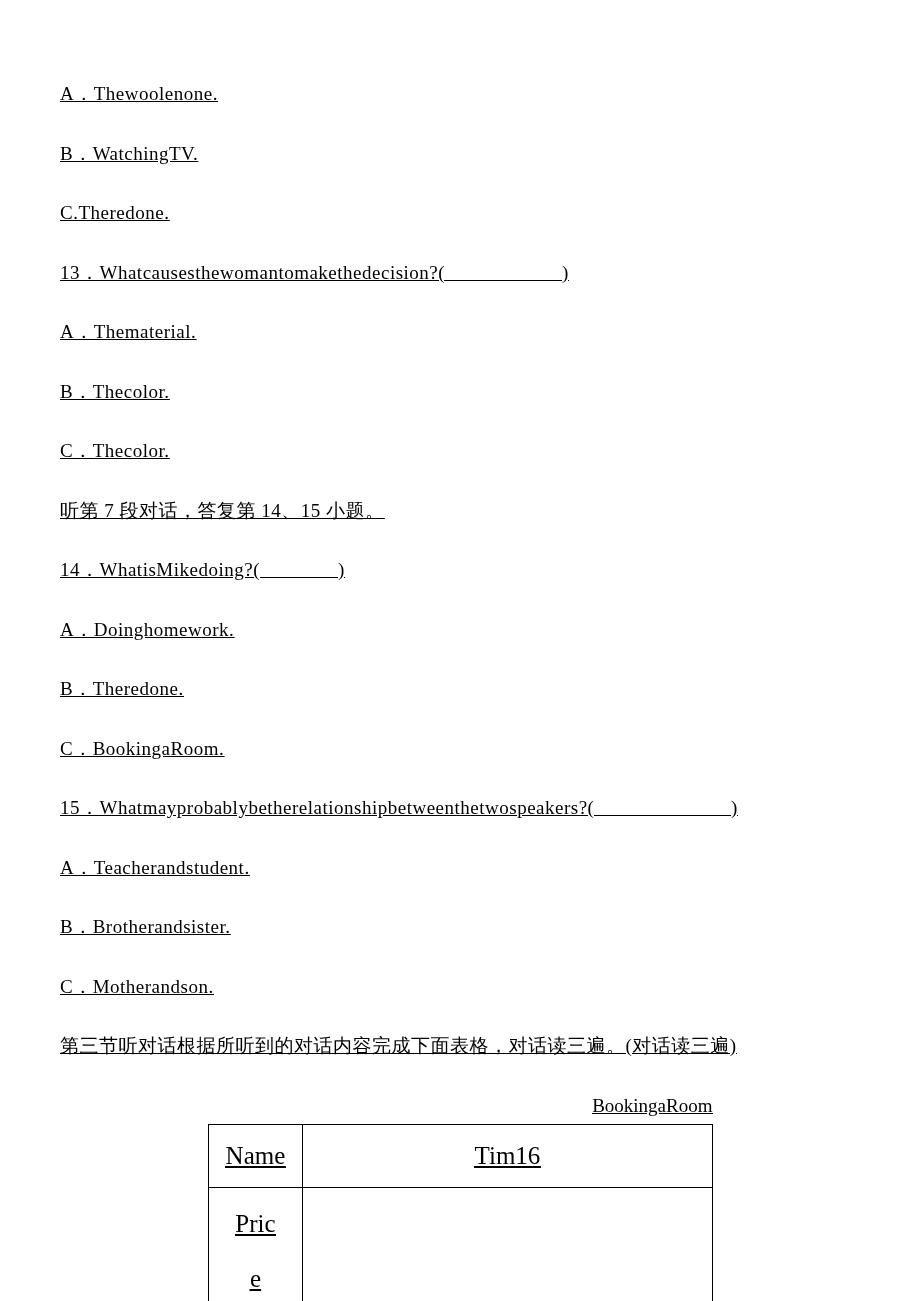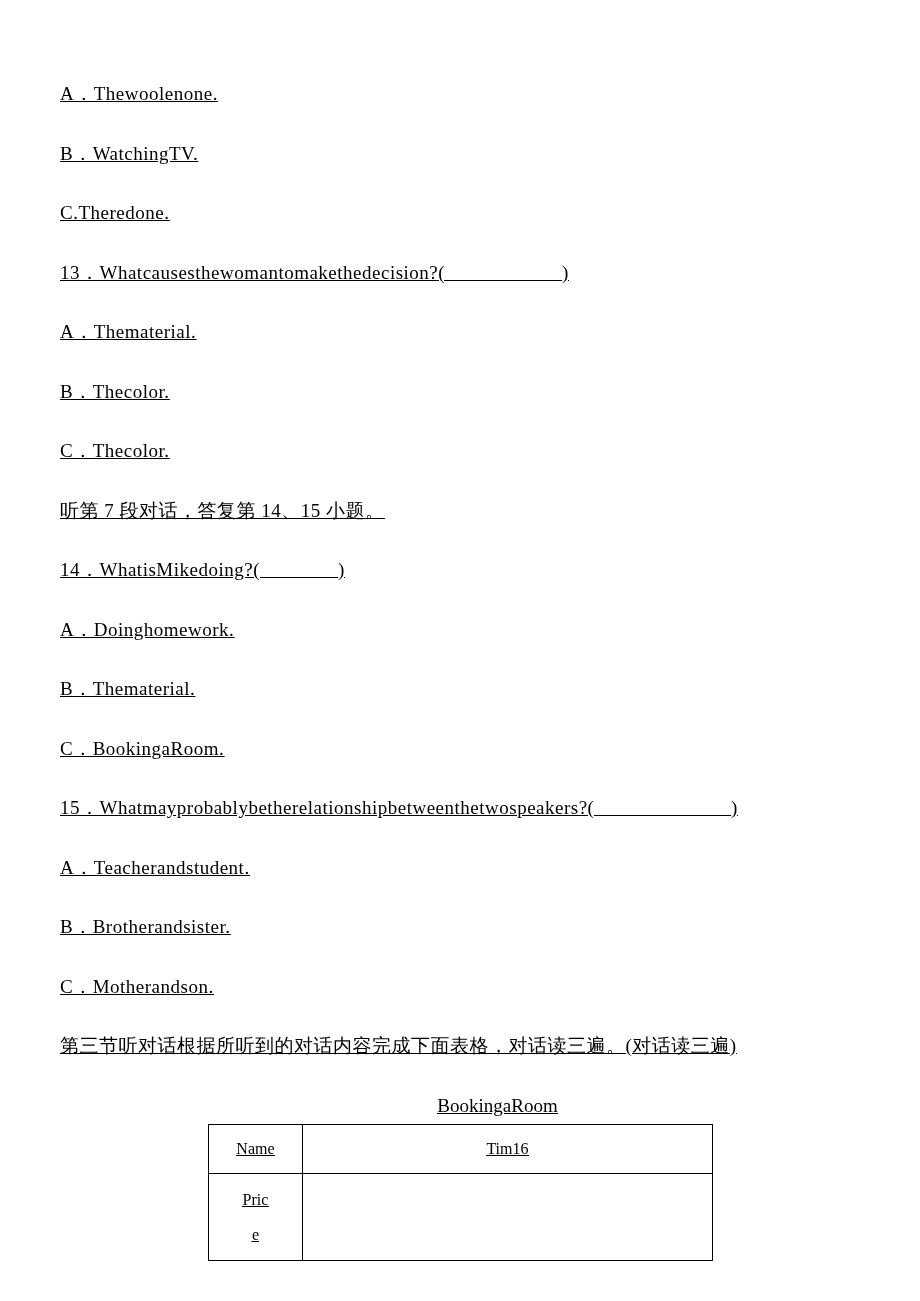--- a/index.html
+++ b/index.html
@@ -23,34 +23,34 @@
       letter-spacing: 0.5px;
     }
     .table-container {
       margin-top: 10px;
       display: flex;
       flex-direction: column;
       align-items: center;
     }
     .table-title {
       width: 505px;
-      text-align: center;
+      text-align: right;
       padding-left: 75px;
       margin-bottom: 4px;
       font-size: 19px;
     }
     table {
       border-collapse: collapse;
       width: 505px;
     }
     td {
       border: 1px solid #000000;
       padding: 12px 8px;
       text-align: center;
-      font-size: 16px;
+      font-size: 25px;
       vertical-align: middle;
     }
     td.label-cell {
       width: 95px;
     }
     td.value-cell {
       width: 410px;
     }
     .underline {
       text-decoration: underline;
@@ -73,21 +73,21 @@
 
 <div class="line">13．Whatcausesthewomantomakethedecision?(　　　　　　)</div>
 <div class="line">A．Thematerial.</div>
 <div class="line">B．Thecolor.</div>
 <div class="line">C．Thecolor.</div>
 
 <div class="line">听第 7 段对话，答复第 14、15 小题。</div>
 
 <div class="line">14．WhatisMikedoing?(　　　　)</div>
 <div class="line">A．Doinghomework.</div>
-<div class="line">B．Thematerial.</div>
+<div class="line">B．Theredone.</div>
 <div class="line">C．BookingaRoom.</div>
 
 <div class="line">15．Whatmayprobablybetherelationshipbetweenthetwospeakers?(　　　　　　　)</div>
 <div class="line">A．Teacherandstudent.</div>
 <div class="line">B．Brotherandsister.</div>
 <div class="line">C．Motherandson.</div>
 
 <div class="line">第三节听对话根据所听到的对话内容完成下面表格，对话读三遍。(对话读三遍)</div>
 
 <div class="table-container">

